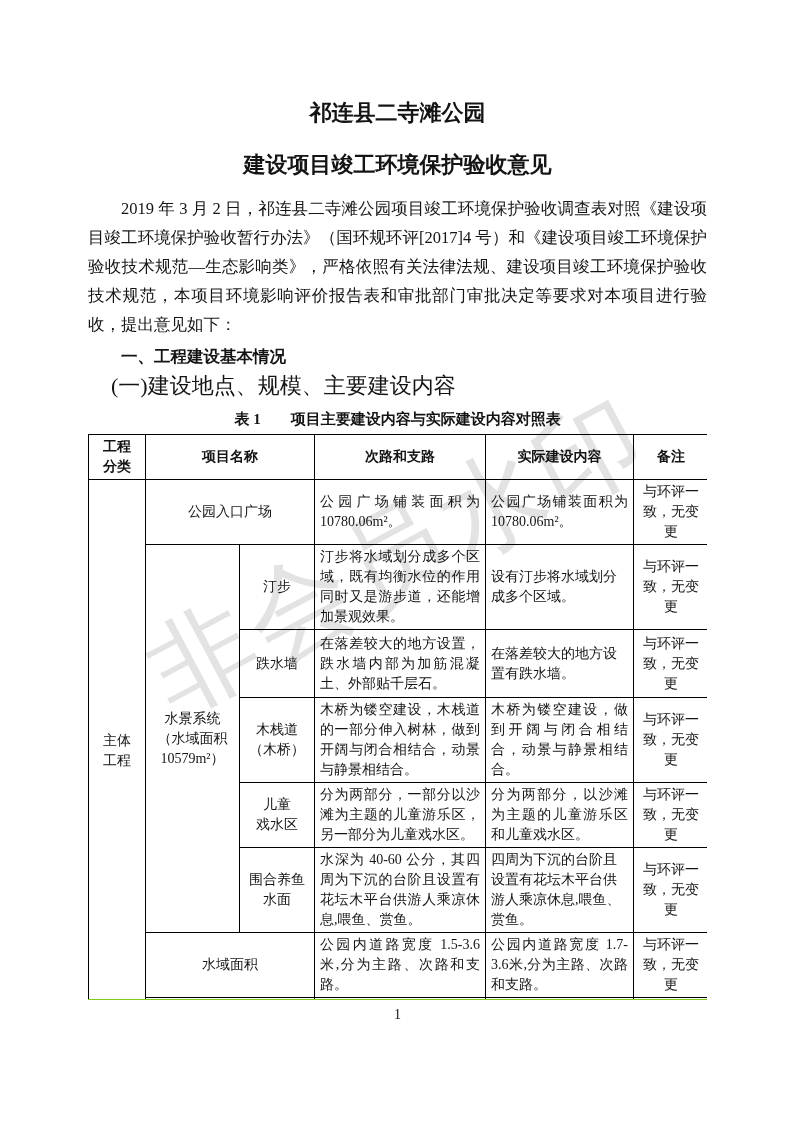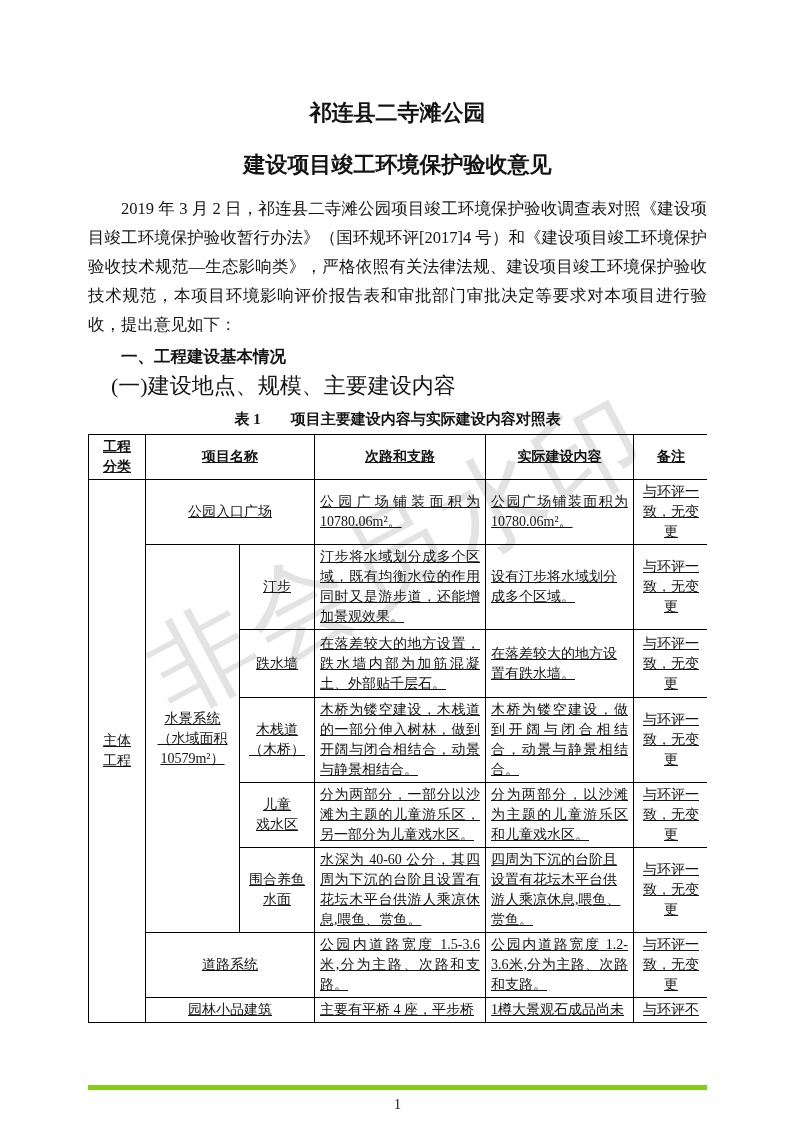--- a/index.html
+++ b/index.html
@@ -58,24 +58,23 @@
     display: flex;
     justify-content: center;
     gap: 30px;
     font-weight: bold;
     font-size: 15px;
     line-height: 20px;
     margin-top: 9px;
     margin-bottom: 5px;
   }
   .table-wrap {
-    height: 656px;
+    height: 566px;
     overflow: hidden;
-    border-bottom: 5px solid #84cc16;
-    text-decoration: underline;
+    border-bottom: 1px solid #84cc16;
   }
   table {
     border-collapse: collapse;
     table-layout: fixed;
     width: 620px;
     font-size: 14px;
     line-height: 20px;
   }
   th, td {
     border: 1px solid #000;
@@ -192,23 +191,23 @@
 
           <tr class="rh85">
             <td class="pre">围合养鱼
 水面</td>
             <td class="eia">水深为 40-60 公分，其四周为下沉的台阶且设置有花坛木平台供游人乘凉休息,喂鱼、赏鱼。</td>
             <td class="act-c">四周为下沉的台阶且设置有花坛木平台供游人乘凉休息,喂鱼、赏鱼。</td>
             <td>与环评一致，无变更</td>
           </tr>
 
           <tr class="rh63">
-            <td colspan="2">道路系统</td>
+            <td colspan="2">水域面积</td>
             <td class="eia">公园内道路宽度 1.5-3.6 米,分为主路、次路和支路。</td>
-            <td class="act-l">公园内道路宽度 1.2-3.6米,分为主路、次路和支路。</td>
+            <td class="act-l">公园内道路宽度 1.7-3.6米,分为主路、次路和支路。</td>
             <td>与环评一致，无变更</td>
           </tr>
 
           <tr>
             <td colspan="2">园林小品建筑</td>
             <td class="act-l">主要有平桥 4 座，平步桥</td>
             <td class="act-l">1樽大景观石成品尚未</td>
             <td>与环评不</td>
           </tr>
         </tbody>

